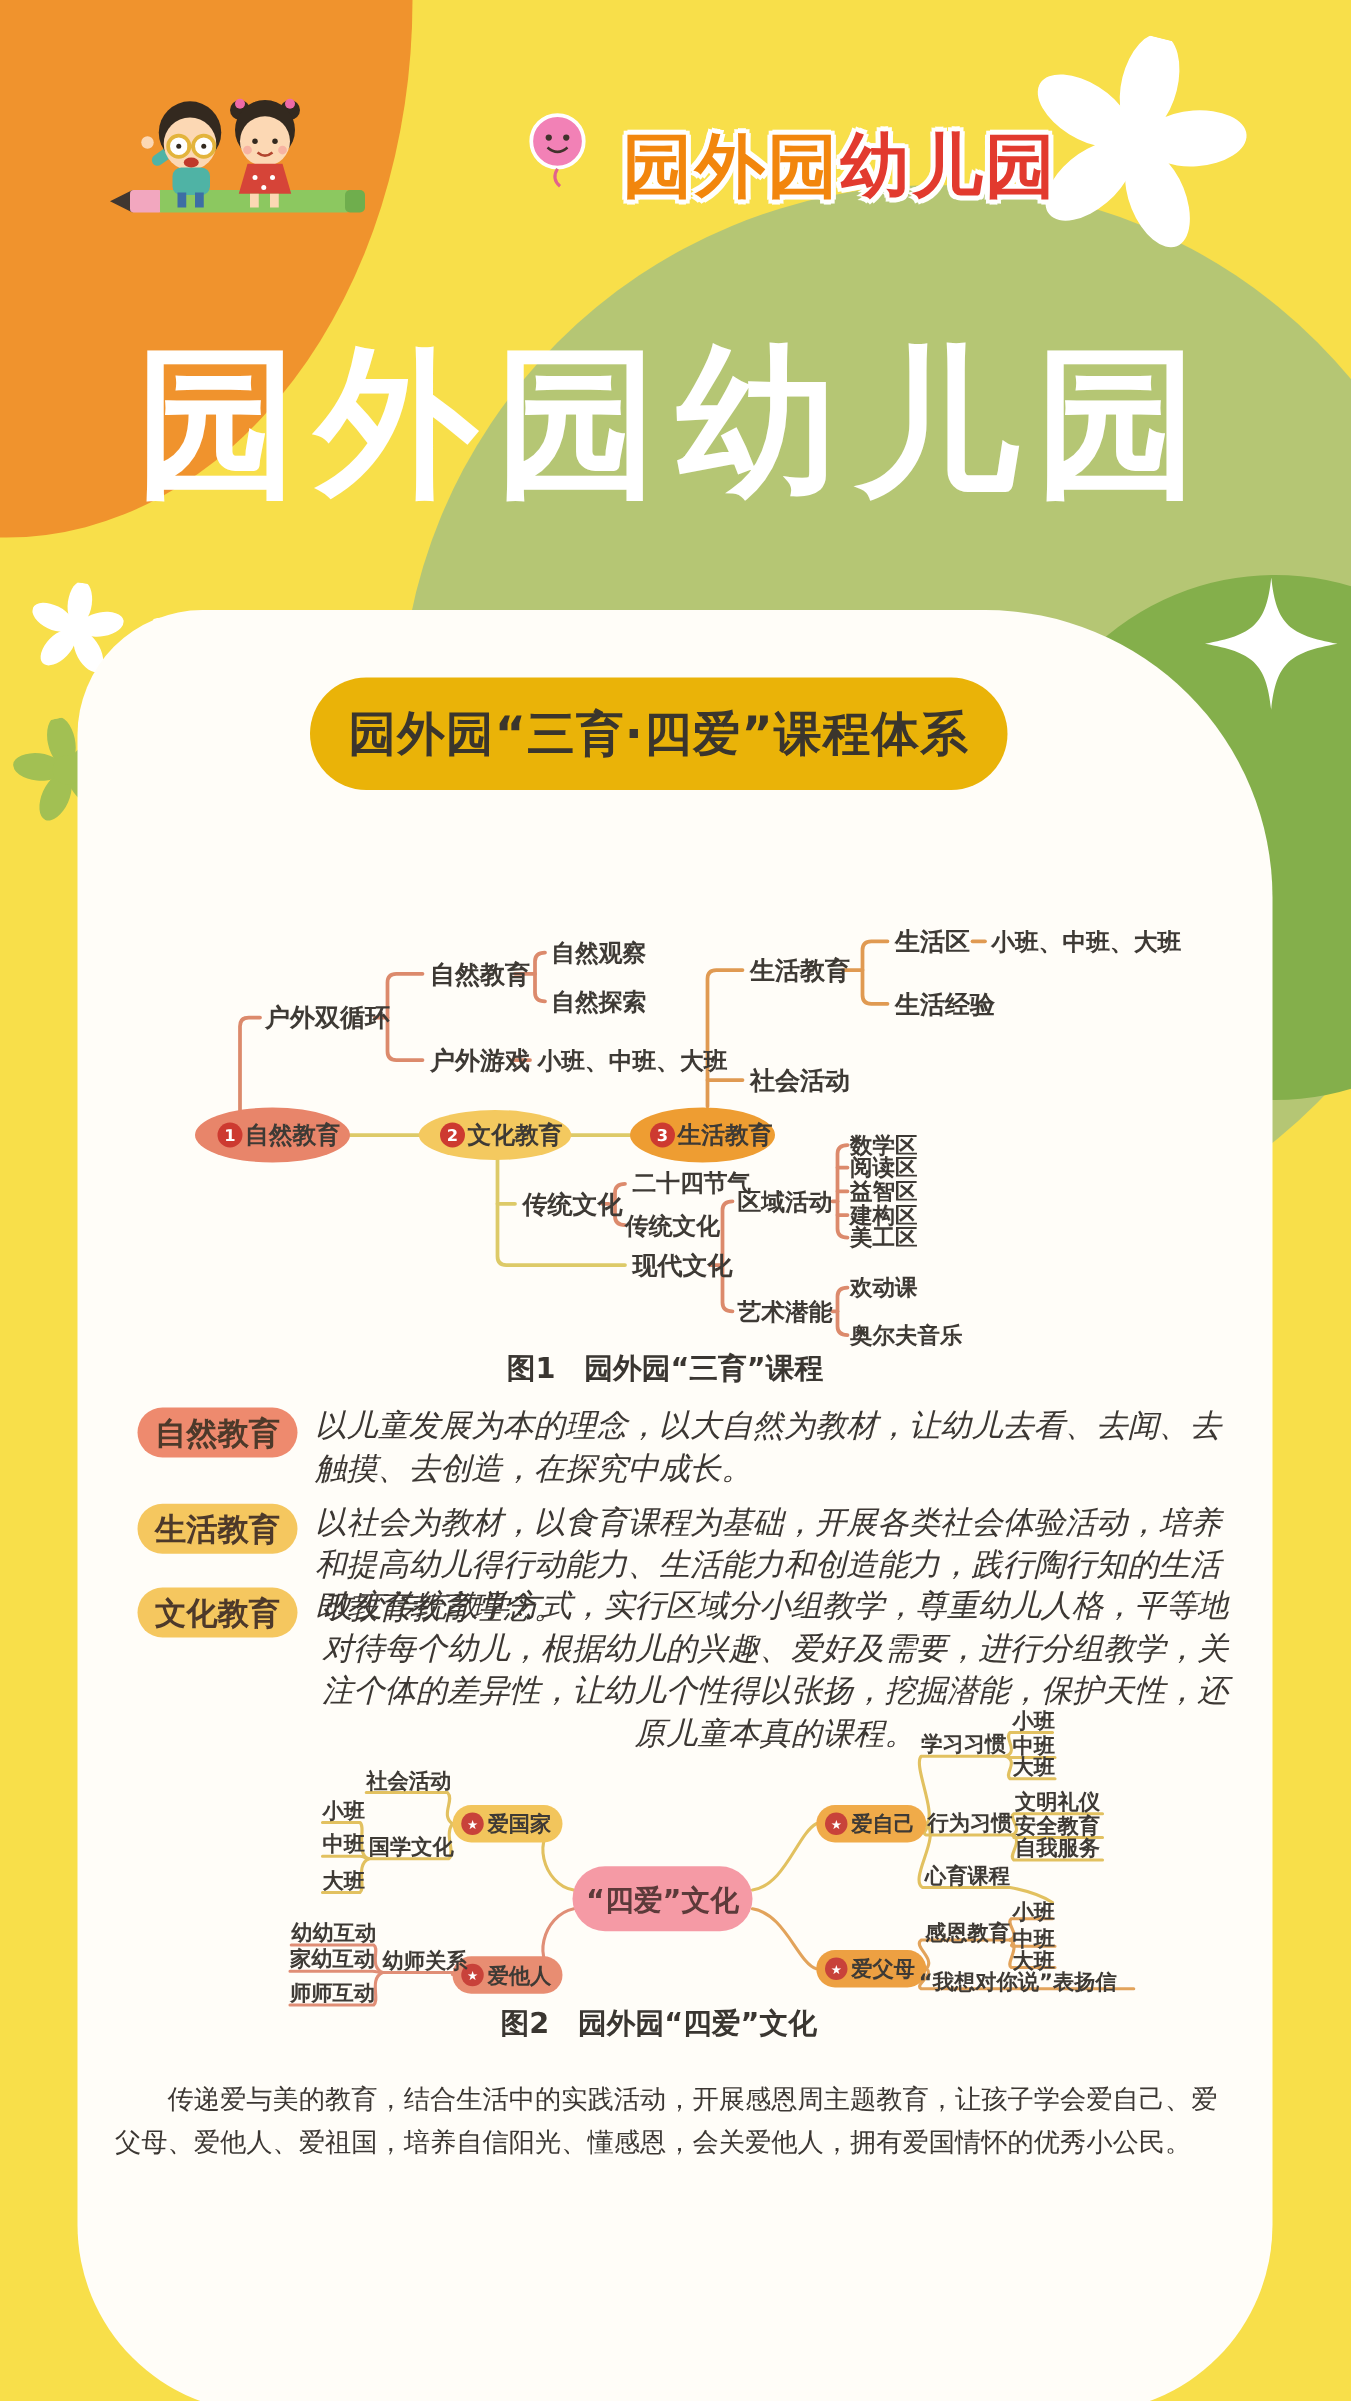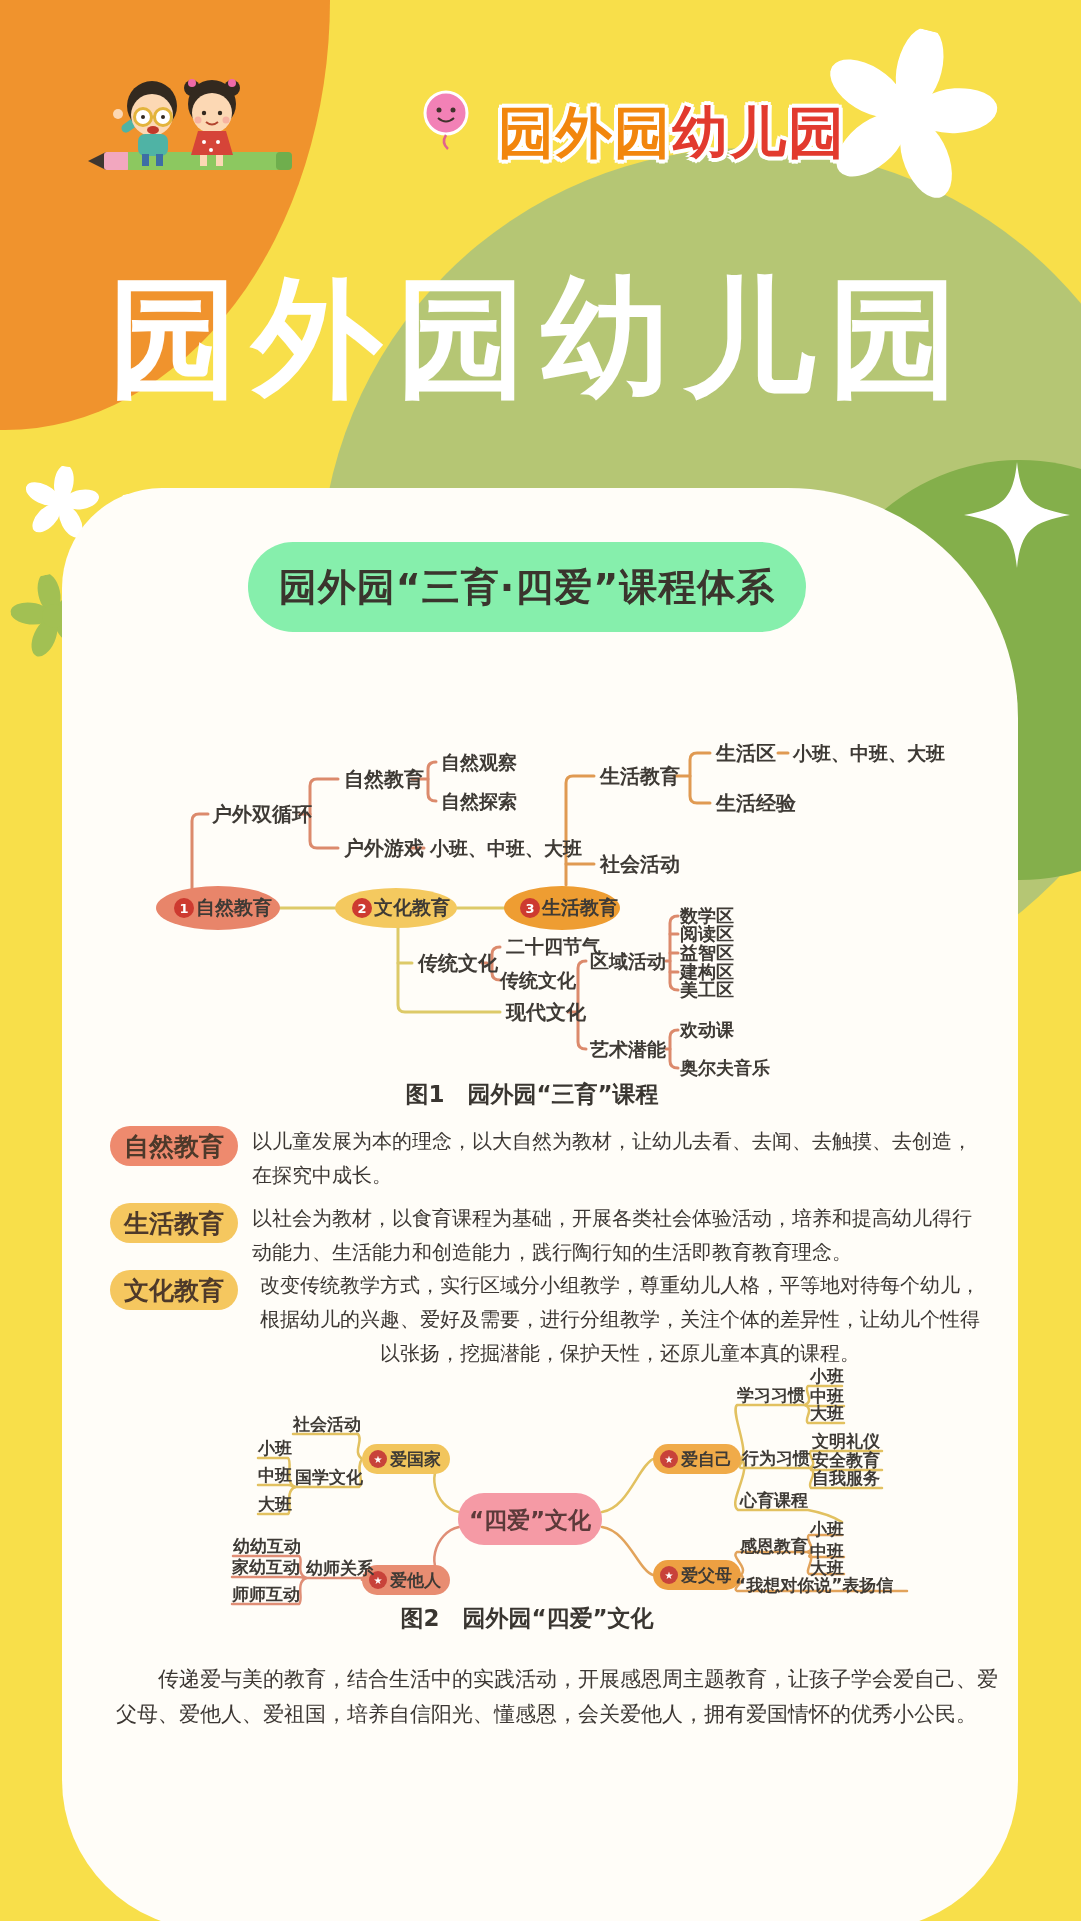--- a/index.html
+++ b/index.html
@@ -17,32 +17,32 @@
   .logo-text{left:498px;top:96px;font-size:56px;font-weight:700;letter-spacing:2px;white-space:nowrap;
     text-shadow:-4px 0 0 #fff,4px 0 0 #fff,0 -4px 0 #fff,0 4px 0 #fff,-3px -3px 0 #fff,3px 3px 0 #fff,-3px 3px 0 #fff,3px -3px 0 #fff;}
   .logo-orange{color:#f2860d;}
   .logo-red{color:#e23a2e;text-align:center;}
   .title-en{left:0;right:0;top:198px;text-align:center;color:#fff;font-size:60px;font-weight:800;letter-spacing:1px;}
   .title-zh{left:0;right:0;top:252px;text-align:center;color:#fff;font-size:130px;font-weight:800;letter-spacing:14px;}
   
   .card{left:62px;top:488px;width:956px;height:1442px;background:#fffdf8;
     border-radius:100px 230px 150px 150px;}
   .card > *{position:absolute;}
-  .badge{left:186px;top:54px;width:558px;height:90px;border-radius:46px;background:#86efac;
+  .badge{left:186px;top:54px;width:558px;height:90px;border-radius:46px;background:#eab308;
     display:flex;align-items:center;justify-content:center;}
   .badge span{font-size:38px;font-weight:700;color:#3a352d;letter-spacing:1px;}
   .intro{left:80px;top:162px;width:864px;font-size:21px;color:#403a35;white-space:nowrap;}
   .map1{left:0;top:225px;}
   .map2{left:0;top:872px;}
   .sec-pill{left:48px;width:128px;height:40px;border-radius:21px;display:flex;align-items:center;justify-content:center;}
   .sec-pill span{font-size:25px;font-weight:700;color:#4d392a;}
   .pill-salmon{background:#ee8a6e;}
   .pill-yellow{background:#f5c75f;}
-  .sec-text{left:190px;width:736px;font-size:20px;line-height:34px;color:#3c3733;}
-  .footer-para{left:30px;top:1174px;width:896px;font-size:21px;line-height:35px;color:#3c3733;text-indent:2em;margin-left:24px;}
+  .sec-text{left:190px;width:736px;font-size:25px;line-height:34px;color:#3c3733;font-style:italic;}
+  .footer-para{left:30px;top:1174px;width:896px;font-size:21px;line-height:35px;color:#3c3733;text-indent:2em;}
   svg text{font-family:"DejaVu Sans","Liberation Sans",sans-serif;}
   .node{font-weight:700;fill:#3e3a35;}
 </style>
 </head>
 <body>
 
 <svg width="0" height="0" style="position:absolute">
   <defs>
     <symbol id="splat" viewBox="0 0 100 100">
       <g fill="currentColor">

